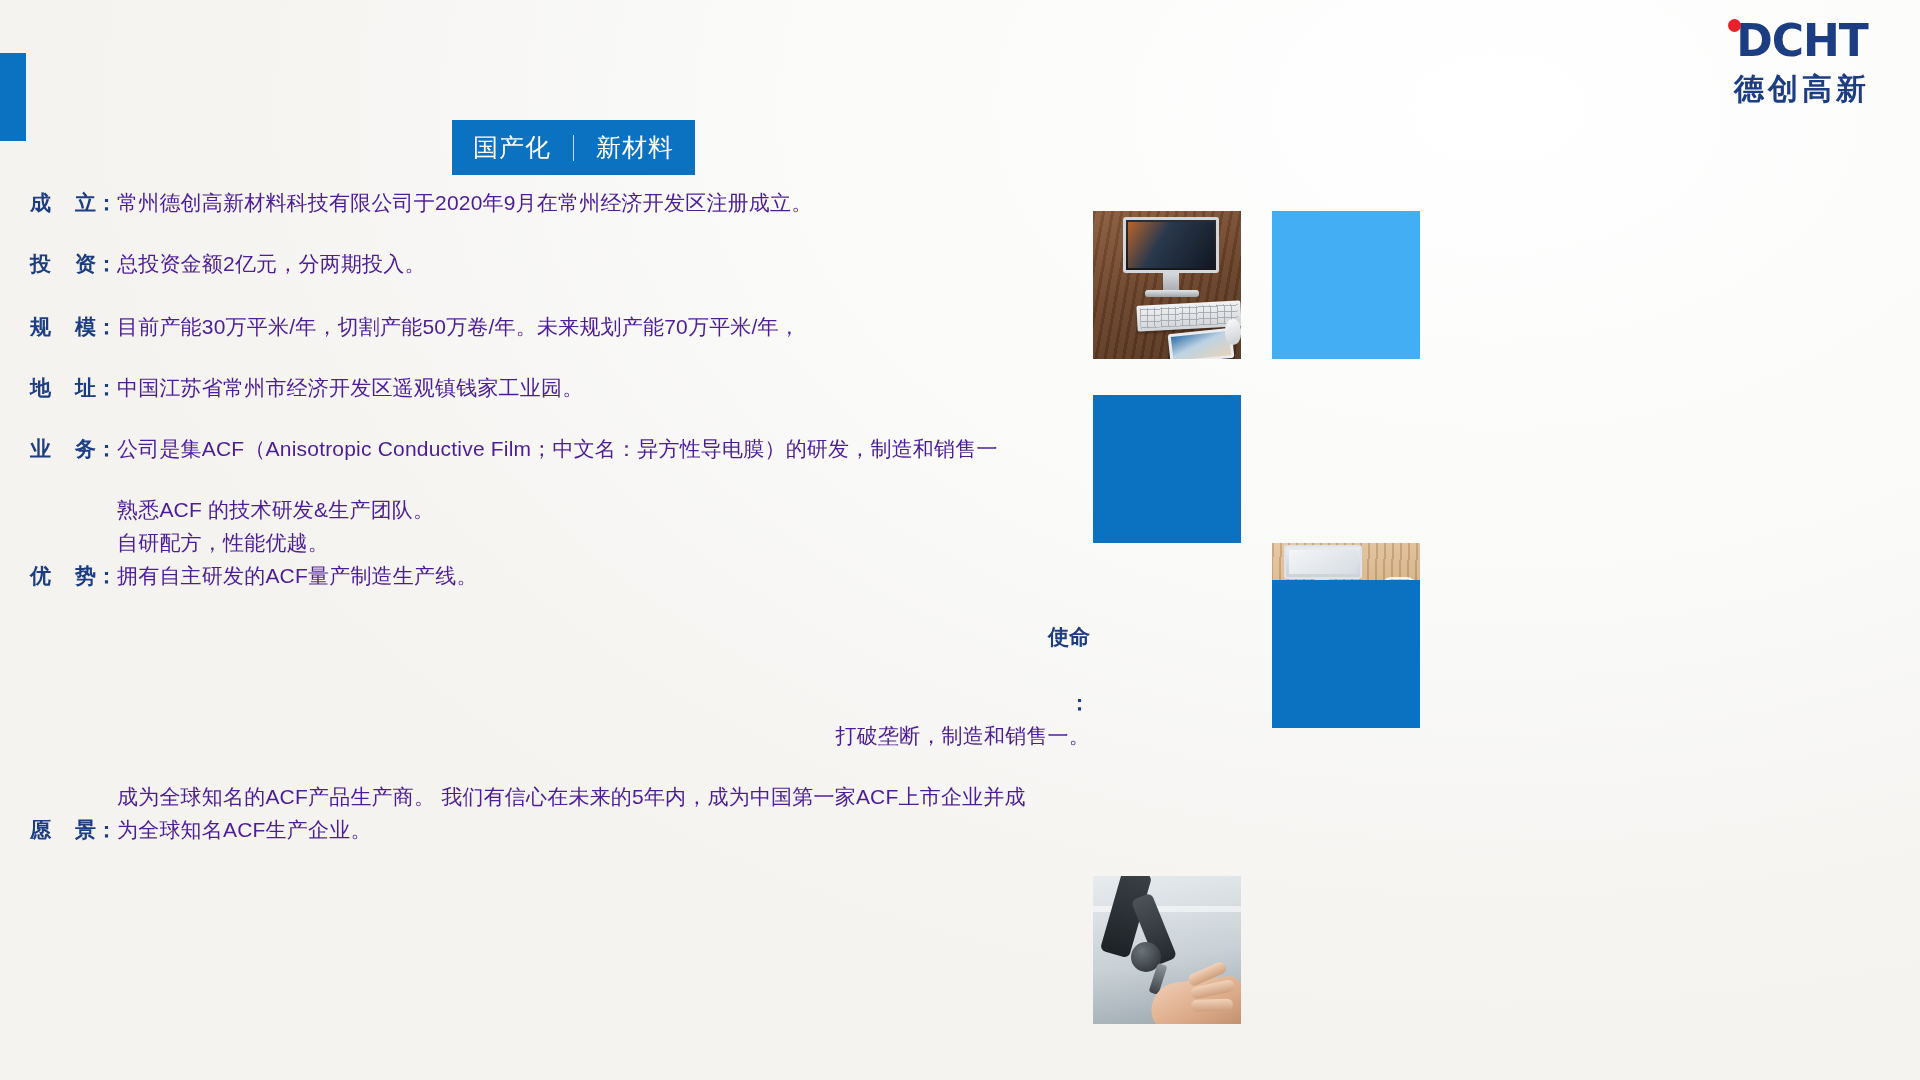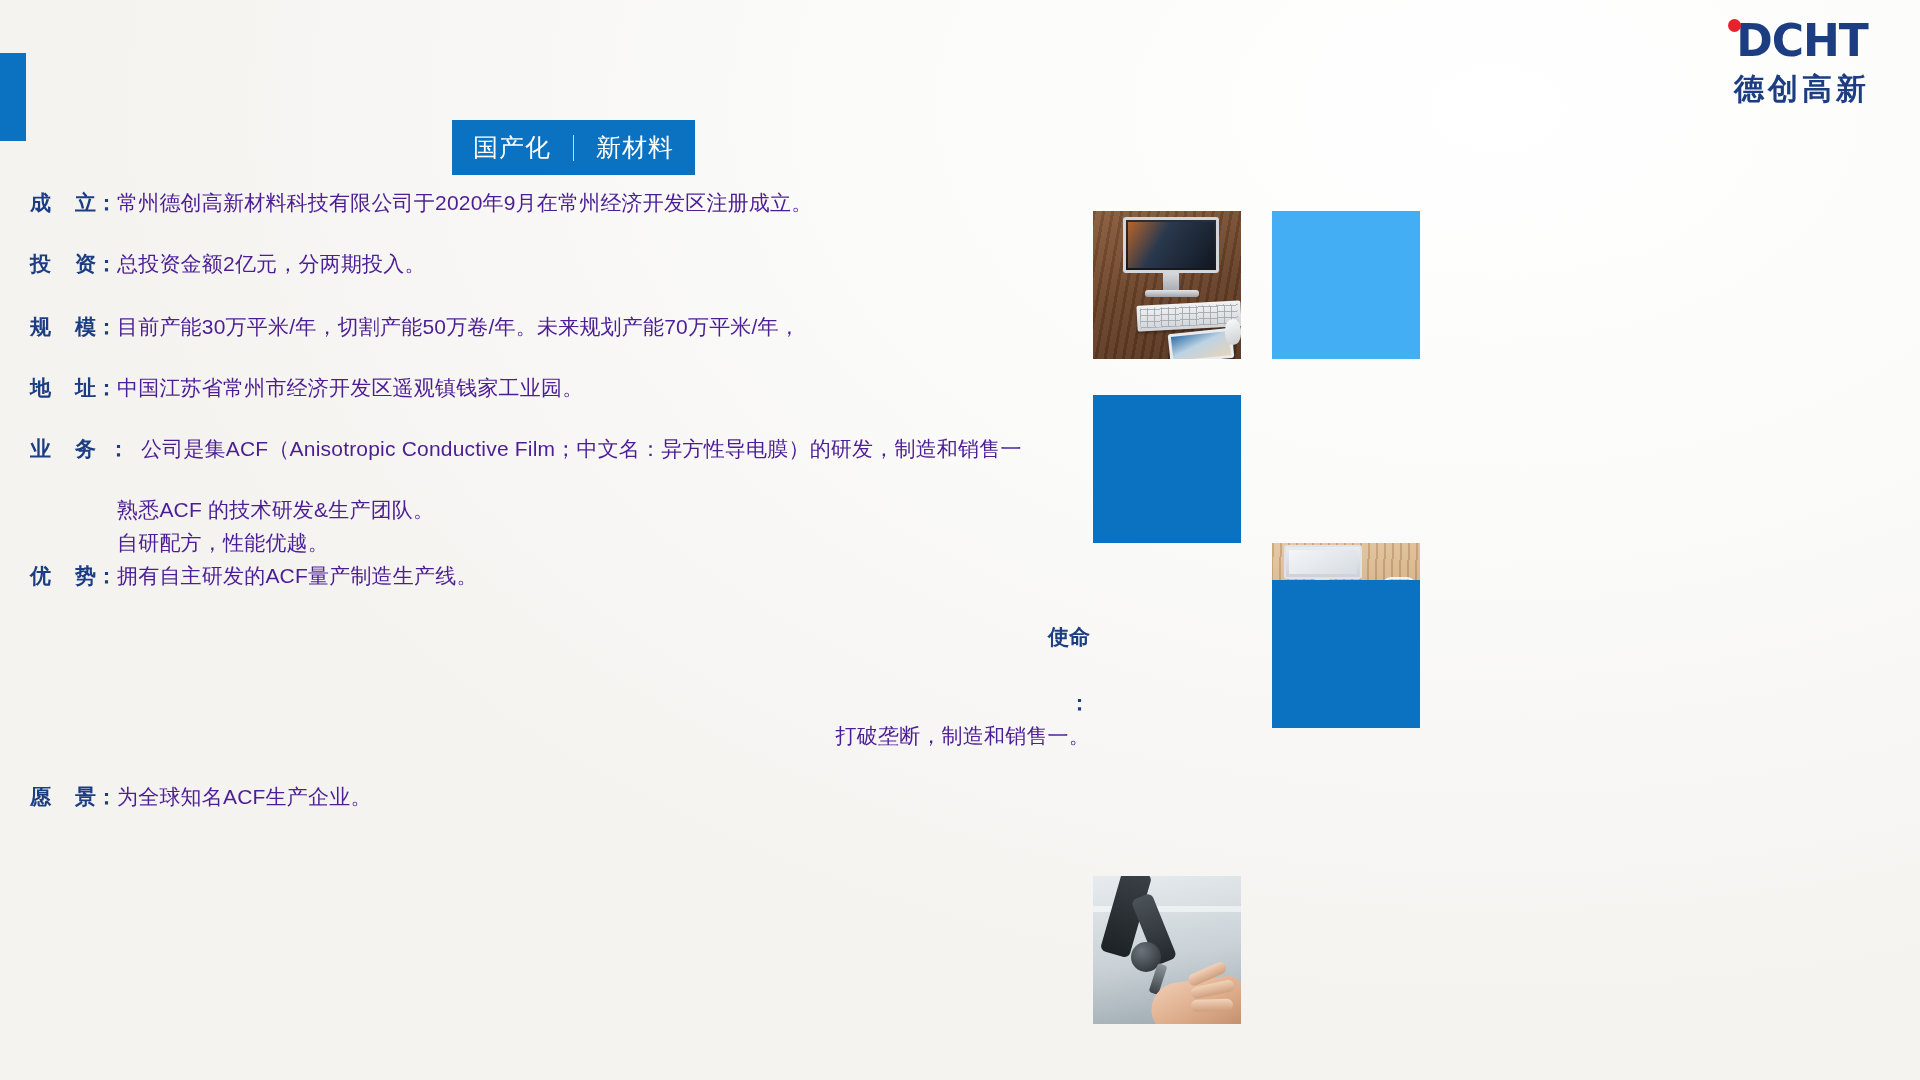--- a/index.html
+++ b/index.html
@@ -70,21 +70,21 @@
   .row .value {
     flex:1 1 auto; font-size:21px; color:#4c1d95;
     line-height:33px; letter-spacing:.2px;
   }
   .row .value .line { display:block; white-space:nowrap; }
 
   .r-found  { margin-bottom:28px; }
   .r-invest { margin-bottom:30px; }
   .r-scale  { margin-bottom:28px; }
   .r-addr   { margin-bottom:28px; }
-  .r-biz    { margin-bottom:28px;gap:12px; }
+  .r-biz    { margin-bottom:28px; }
   .r-adv    { margin-bottom:28px; }
   .r-mission{ margin-bottom:28px;flex-direction:column; }
 
   
   .grid { position:absolute; left:1093px; top:211px; width:327px; height:517px; }
   .tile { position:absolute; width:148px; height:148px; overflow:hidden; }
   .c1 { left:0; }  .c2 { left:179px; }
   .r1 { top:0; }   .r2 { top:184px; } .r3 { top:369px; }
   .tile.blue  { background:#0a72c0; }
   .tile.lblue { background:#44aef5; }
@@ -321,20 +321,21 @@
       <span class="colon">：</span>
       <span class="value">
         <span class="line">打破垄断，制造和销售一。</span>
       </span>
     </div>
 
     <div class="row r-vision">
       <span class="label">愿景</span>
       <span class="colon">：</span>
       <span class="value">
+        <span class="line">成为全球知名的ACF产品生产商。 我们有信心在未来的5年内，成为中国第一家ACF上市企业并成</span>
         <span class="line">为全球知名ACF生产企业。</span>
       </span>
     </div>
 
   </div>
 
   <div class="grid">
 
     <div class="tile c1 r1 ph1">
       <div class="wood"></div>

